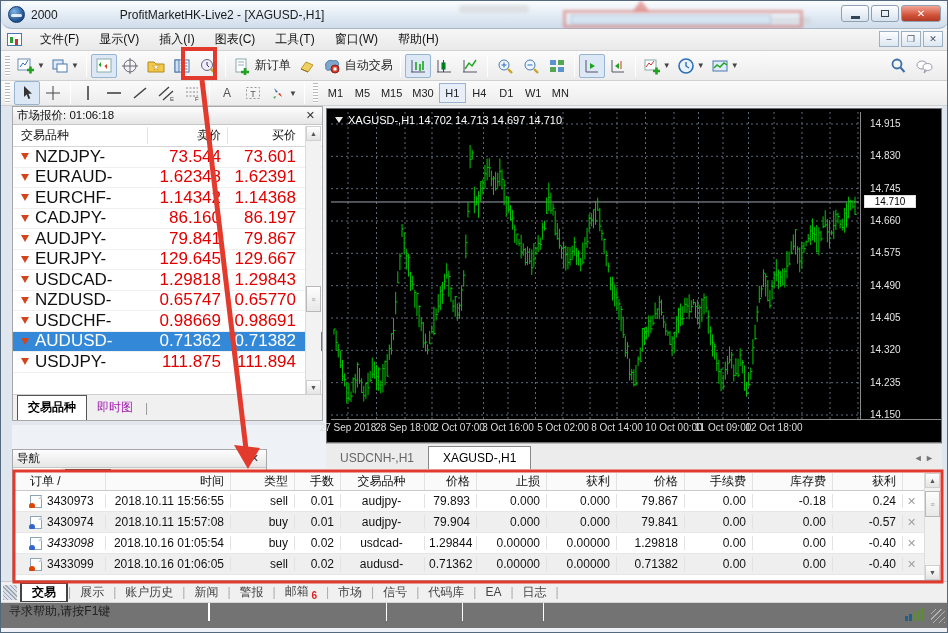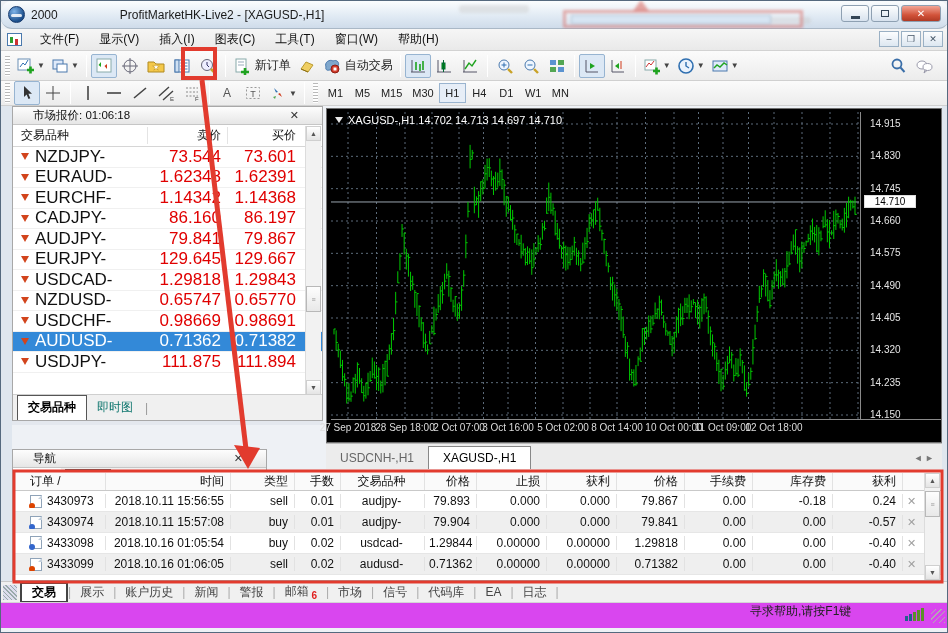--- a/index.html
+++ b/index.html
@@ -44,41 +44,41 @@
   .tbtn.pressed{background:#dce8f5;border-color:#97b4d1;}
   .tbtn .lbl{margin-left:4px;}
   .drop{font-size:8px;color:#444;margin-left:2px;}
   .ti{width:18px;height:18px;display:block;}
   .tf-btn{height:20px;min-width:27px;padding:0 4px;display:flex;align-items:center;justify-content:center;font-size:11px;color:#222;border:1px solid transparent;}
   .tf-btn.pressed{background:#e7eef7;border-color:#9ab4cf;}
   #tb1-right{position:absolute;right:10px;top:53px;display:flex;align-items:center;}
 
   
   .panel{background:#fff;border:1px solid #a8a8a8;}
-  .panel-title{height:18px;background:linear-gradient(#fdfdfd,#e6e6e6);border-bottom:1px solid #c6c6c6;display:flex;align-items:center;font-size:11.5px;color:#111;padding:0 20px;justify-content:flex-end;}
+  .panel-title{height:18px;background:linear-gradient(#fdfdfd,#e6e6e6);border-bottom:1px solid #c6c6c6;display:flex;align-items:center;font-size:11.5px;color:#111;padding:0 4px;justify-content:flex-end;}
   .panel-title .x{margin-left:auto;font-size:11px;color:#333;padding:0 3px;}
   #market-watch{left:11px;top:105px;width:311px;height:315px;}
   #mw-header{display:flex;height:22px;border-bottom:1px solid #d6d6d6;font-size:12px;color:#111;align-items:center;}
   .mw-col-sym{width:134px;padding-left:8px;}
   .mw-col-bid{width:80px;text-align:right;padding-right:6px;border-left:1px solid #e4e4e4;}
   .mw-col-ask{width:75px;text-align:right;padding-right:6px;border-left:1px solid #e4e4e4;}
   #mw-rows{height:246px;overflow:hidden;}
   .mw-row{display:flex;height:20.5px;align-items:center;font-size:17px;border-bottom:1px solid #f0f0f0;}
   .mw-row .sym{width:134px;padding-left:8px;display:flex;align-items:center;color:#111;}
   .mw-row .bid,.mw-row .ask{color:#e00000;}
   .mw-row .bid{width:80px;text-align:right;padding-right:6px;}
   .mw-row .ask{width:75px;text-align:right;padding-right:6px;}
   .mw-row.sel{background:#3389d8;}
   .mw-row.sel .sym,.mw-row.sel .bid,.mw-row.sel .ask{color:#fff;}
   .dn-arrow{width:0;height:0;border-left:4px solid transparent;border-right:4px solid transparent;border-top:7px solid #d2441c;margin-right:6px;flex:none;}
   #mw-scroll{position:absolute;right:1px;top:19px;width:16px;height:269px;background:#f2f2f2;border-left:1px solid #dcdcdc;}
   .sbtn{height:15px;display:flex;align-items:center;justify-content:center;font-size:7px;color:#555;border:1px solid #cfcfcf;background:linear-gradient(#fff,#e4e4e4);}
   .sthumb{position:absolute;left:0;width:15px;height:26px;border:1px solid #b8b8b8;background:linear-gradient(#fdfdfd,#e8e8e8);display:flex;align-items:center;justify-content:center;font-size:7px;color:#999;}
   .tabstrip{position:absolute;left:0;bottom:0;width:100%;height:26px;background:#f0f0f0;border-top:1px solid #cfcfcf;display:flex;align-items:flex-end;font-size:12px;}
-  .tab{padding:3px 10px 4px;color:#0f766e;}
+  .tab{padding:3px 10px 4px;color:#a21caf;}
   .tab.active{background:#fff;border:1px solid #555;border-bottom:none;color:#000;font-weight:bold;margin-left:4px;}
   .tab-sep{color:#999;margin:0 2px 5px;}
   #navigator{left:11px;top:448px;width:255px;height:46px;}
   #nav-tabs{position:relative;height:26px;background:#f0f0f0;display:flex;align-items:flex-end;font-size:12px;margin-left:48px;}
 
   
   #chart-win{left:325px;top:107px;width:616px;height:335px;background:#000;border:1px solid #6f6f6f;}
   #chart-svg{position:absolute;left:4px;top:3px;}
   #chart-header{position:absolute;left:8px;top:5px;color:#fff;font-size:11px;display:flex;align-items:center;}
   #chart-header .tri{width:0;height:0;border-left:4px solid transparent;border-right:4px solid transparent;border-top:6px solid #e8e8e8;margin-right:5px;}
@@ -108,21 +108,21 @@
   .row-x{color:#a0a0a0;font-size:11px;margin-left:4px;}
   #term-scroll{position:absolute;right:1px;top:1px;width:16px;height:107px;background:#f2f2f2;border-left:1px solid #dcdcdc;}
 
   
   #bottom-tabs{left:0;top:580px;width:948px;height:21px;background:#f0f0f0;border-top:1px solid #c9c9c9;display:flex;align-items:center;font-size:12px;}
   #bt-grip{width:14px;height:15px;margin:0 3px 0 2px;background:repeating-linear-gradient(45deg,#9aa 0 1px,#dde 1px 3px);}
   .btab{padding:1px 9px;color:#444;}
   .btab.active{background:#fff;border:2px solid #444;font-weight:bold;color:#000;padding:0 10px;}
   .bsep{color:#aaa;}
   .badge6{color:#e02020;font-size:10px;font-weight:bold;vertical-align:-4px;}
-  #statusbar{left:0;top:601px;width:948px;height:26px;background:#d946ef;border-top:1px solid #d5d5d5;display:flex;align-items:flex-end;font-size:12px;color:#222;flex-direction:column;}
+  #statusbar{left:0;top:601px;width:948px;height:26px;background:#737373;border-top:1px solid #d5d5d5;display:flex;align-items:flex-start;font-size:12px;color:#222;}
   .sdiv{width:1px;height:18px;background:#bfbfbf;border-right:1px solid #fff;}
   #conn-icon{position:absolute;right:22px;top:606px;display:flex;align-items:flex-end;height:14px;}
   #conn-icon i{display:block;width:3px;margin-right:1px;}
   #resize-grip{position:absolute;right:2px;top:608px;width:14px;height:14px;background:repeating-linear-gradient(135deg,transparent 0 3px,#b0b0b0 3px 4px);}
 
   
   .frame{background:#dfe6ee;}
   
   #red-overlay{left:0;top:0;width:948px;height:633px;pointer-events:none;z-index:50;}
 </style>
@@ -1160,21 +1160,21 @@
           <span class="tcell" style="width: 70px; text-align: right;">0.000</span>
           <span class="tcell" style="width: 70px; text-align: right;">0.000</span>
           <span class="tcell" style="width: 68px; text-align: right;">79.841</span>
           <span class="tcell" style="width: 68px; text-align: right;">0.00</span>
           <span class="tcell" style="width: 80px; text-align: right;">0.00</span>
           <span class="tcell" style="width: 70px; text-align: right;">-0.57</span>
           <span class="row-x">✕</span>
         </div>
         <div class="trow">
           <span class="tcell" style="width: 80px; text-align: left;">
-            <span style="display: flex; ">
+            <span style="display: flex; align-items: center; font-style: italic;">
               <span class="doc buy"></span>
               <span>3433098</span>
             </span>
           </span>
           <span class="tcell" style="width: 125px; text-align: right;">2018.10.16 01:05:54</span>
           <span class="tcell" style="width: 64px; text-align: right;">buy</span>
           <span class="tcell" style="width: 46px; text-align: right;">0.02</span>
           <span class="tcell" style="width: 84px; text-align: center;">usdcad-</span>
           <span class="tcell" style="width: 52px; text-align: right;">1.29844</span>
           <span class="tcell" style="width: 70px; text-align: right;">0.00000</span>

